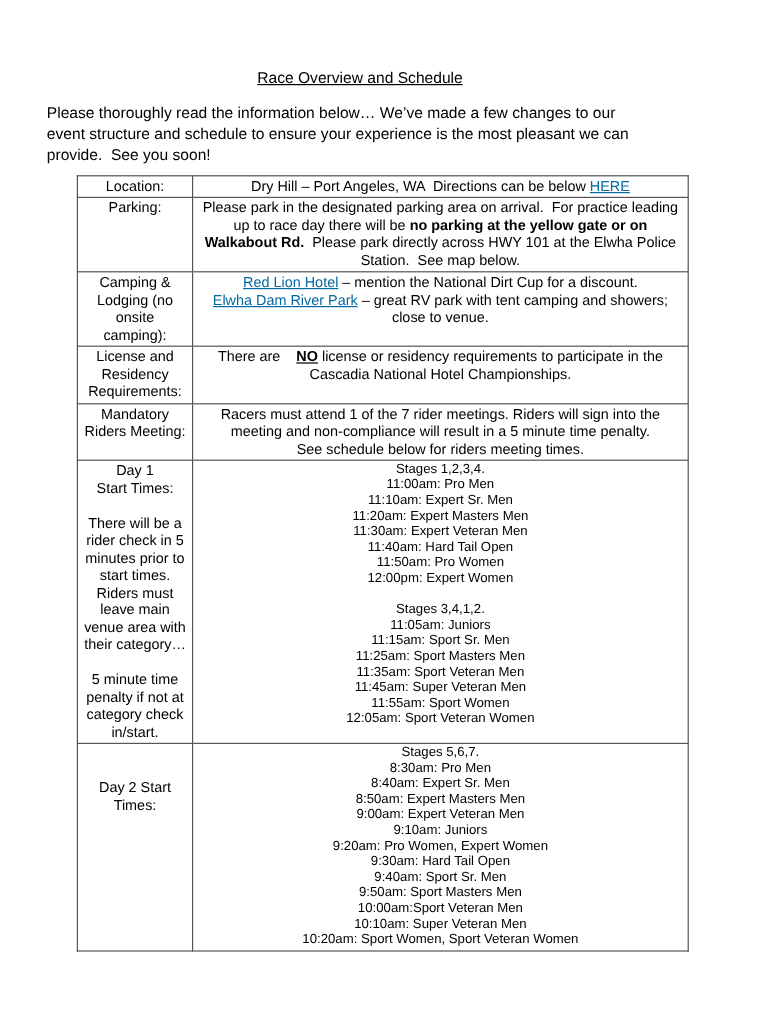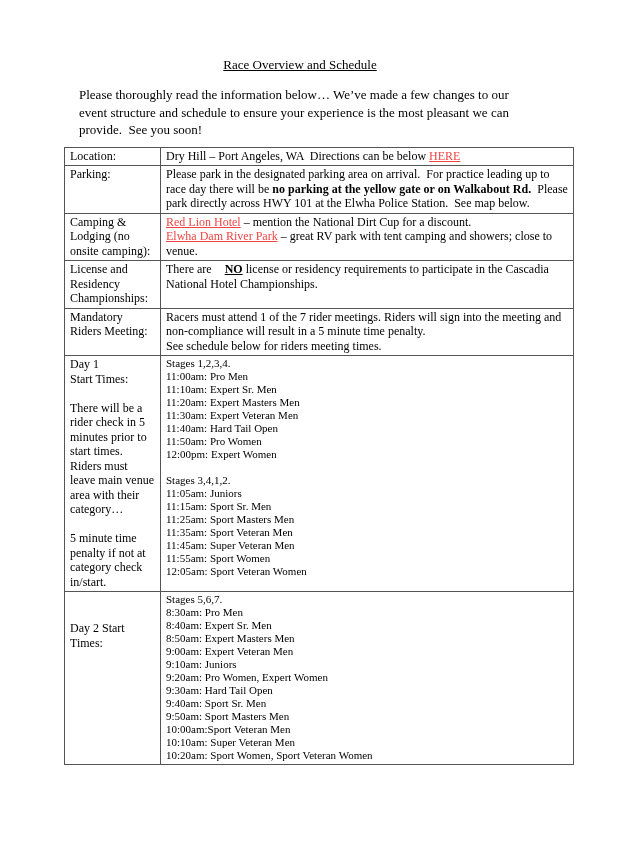--- a/index.html
+++ b/index.html
@@ -1,38 +1,38 @@
 <!DOCTYPE html>
 <html><head>
 <meta charset="utf-8">
 <style>
   html, body { margin:0; padding:0; background:#ffffff; }
   .page {
     position:relative; width:640px; height:802px; background:#ffffff;
-    font-family:Liberation Serif, serif; color:#000000; overflow:hidden;
+    font-family:Liberation Sans, sans-serif; color:#000000; overflow:hidden;
   }
   .title {
     margin:57px 0 0 61px; width:478px; text-align:center;
     font-size:13px; text-decoration:underline; white-space:pre-wrap;
   }
   .intro {
-    margin:13px 0 0 79px; width:500px;
+    margin:13px 0 0 39px; width:500px;
     font-size:13px; line-height:17.5px; white-space:pre-wrap;
   }
   table.info-table {
     margin:8px 0 0 64px; width:509px;
-    border-collapse:collapse; table-layout:fixed;
+    border-collapse:collapse; table-layout:fixed;text-align:center;
   }
   td {
     border:1px solid #555555; vertical-align:top;
     padding:1px 5px 2px 5px; font-size:12px; line-height:14.5px;
   }
   .cell-content { white-space:pre-wrap; }
   .day2-pad { padding-top:28px; }
-  a.link { color:#ef4444; text-decoration:underline; cursor:pointer; }
+  a.link { color:#0369a1; text-decoration:underline; cursor:pointer; }
   .bold { font-weight:bold; }
   .bold-underline { font-weight:bold; text-decoration:underline;margin-left:10px; }
   .schedule { font-size:11px; line-height:13px; }
   .sched-lines { white-space:pre-line; }
   .sched-gap { height:13px; }
 </style>
 </head>
 <body>
 
 <div class="page">
@@ -73,21 +73,21 @@
             <div class="cell-content">Camping &amp; Lodging (no onsite camping):</div>
           </td>
         <td>
             <div class="cell-content"><a href="#" class="link">Red Lion Hotel</a><span> – mention the National Dirt Cup for a discount.
 </span><a href="#" class="link">Elwha Dam River Park</a><span> – great RV park with tent camping and showers; close to venue.</span></div>
           </td>
       </tr>
 
       <tr>
         <td>
-            <div class="cell-content">License and Residency Championships:</div>
+            <div class="cell-content">License and Residency Requirements:</div>
           </td>
         <td>
             <div class="cell-content"><span>There are </span><span class="bold-underline">NO</span><span> license or residency requirements to participate in the Cascadia National Hotel Championships.</span></div>
           </td>
       </tr>
 
       <tr>
         <td>
             <div class="cell-content">Mandatory Riders Meeting:</div>
           </td>

